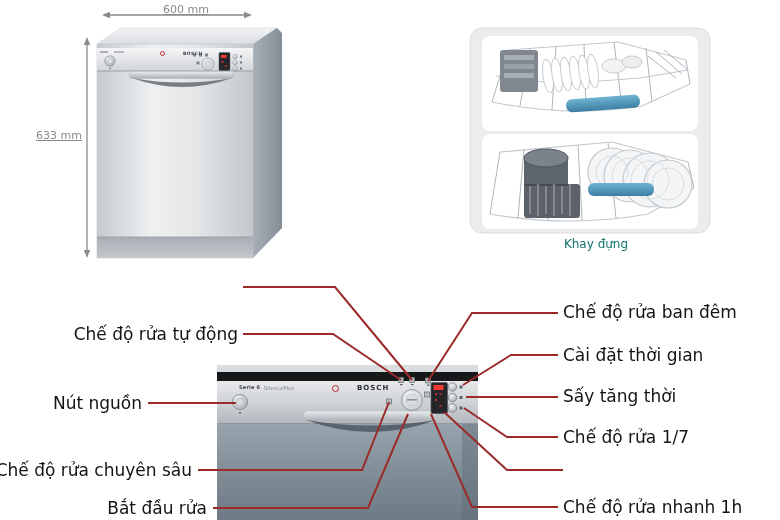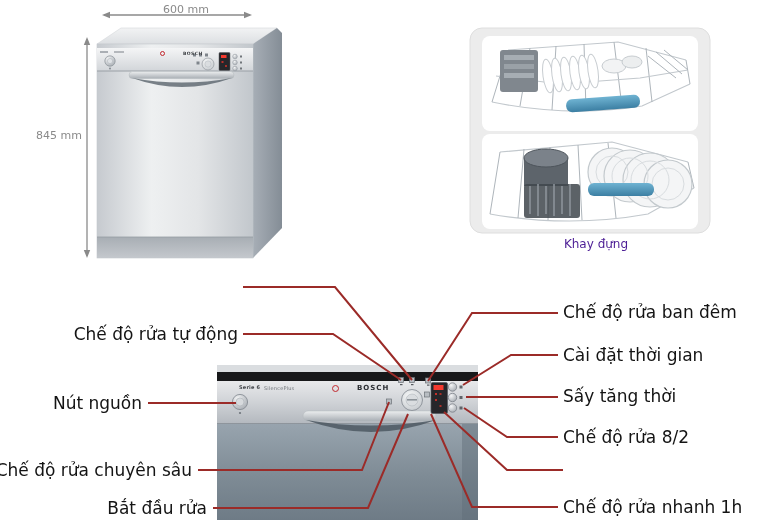--- a/index.html
+++ b/index.html
@@ -1,21 +1,21 @@
 <!DOCTYPE html>
 <html><head>
 <meta charset="utf-8">
 <style>
   html,body{margin:0;padding:0;background:#fff;}
   #stage{position:relative;width:780px;height:520px;background:#ffffff;overflow:hidden;
          font-family:"DejaVu Sans",sans-serif;}
   #gfx{position:absolute;left:0;top:0;z-index:1;}
   .txt{position:absolute;z-index:2;white-space:nowrap;}
-  .dim{font-size:11px;color:#8a8a8a;}
-  .caption{font-size:12px;color:#4c1d95;}
+  .dim{font-size:11px;color:#8a8a8a;text-decoration:underline;}
+  .caption{font-size:12px;color:#0f766e;}
   .lbl{font-size:17px;line-height:20px;color:#141414;}
   .lbl.left{text-align:right;}
   .micro{font-size:5px;color:#44484c;letter-spacing:.2px;}
   .micro.light{color:#70757a;}
   .logo-row{display:flex;align-items:center;gap:18px;}
   .bosch-big{font-size:7px;font-weight:bold;color:#2c2f33;letter-spacing:1px;}
   .bosch-sm{font-size:4.5px;font-weight:bold;color:#3a3d41;letter-spacing:.4px;}
   .anchor-ic{display:inline-block;border:1px solid #c1272d;border-radius:50%;}
   .anchor-ic.big{width:5px;height:5px;}
   .anchor-ic.sm{width:3px;height:3px;}
@@ -251,32 +251,32 @@
     <polyline class="ann" points="558,313 472,313 428,381"></polyline>
     <polyline class="ann" points="558,355 511,355 463,385"></polyline>
     <polyline class="ann" points="558,397 466,397"></polyline>
     <polyline class="ann" points="558,437 507,437 464,408"></polyline>
     <polyline class="ann" points="563,470 507,470 444,412"></polyline>
     <polyline class="ann" points="558,507 472,507 431,414"></polyline>
   </g>
 </svg>
 
 <div class="txt dim" style="left:146px;top:3px;width:80px;text-align:center;">600 mm</div>
-<div class="txt dim" style="left:30px;top:129px;width:52px;text-align:right;">845 mm</div>
+<div class="txt dim" style="left:30px;top:129px;width:52px;text-align:right;">633 mm</div>
 <div class="txt caption" style="left:540px;top:237px;width:112px;text-align:center;">Khay đựng</div>
 
 <div class="txt lbl left" style="right:542px;top:324px;margin-left:8px;">Chế độ rửa tự động</div>
 <div class="txt lbl left" style="right:638px;top:393px;">Nút nguồn</div>
 <div class="txt lbl left" style="right:588px;top:460px;">Chế độ rửa chuyên sâu</div>
 <div class="txt lbl left" style="right:573px;top:498px;">Bắt đầu rửa</div>
 
 <div class="txt lbl" style="left:563px;top:302px;">Chế độ rửa ban đêm</div>
 <div class="txt lbl" style="left:563px;top:345px;">Cài đặt thời gian</div>
 <div class="txt lbl" style="left:563px;top:386px;">Sấy tăng thời</div>
-<div class="txt lbl" style="left:563px;top:427px;">Chế độ rửa 8/2</div>
+<div class="txt lbl" style="left:563px;top:427px;">Chế độ rửa 1/7</div>
 <div class="txt lbl" style="left:563px;top:497px;">Chế độ rửa nhanh 1h</div>
 
 <div class="txt micro" style="left:239px;top:384px;font-weight:bold;">Serie 6</div>
 <div class="txt micro light" style="left:264px;top:384.5px;">SilencePlus</div>
 <div class="txt logo-row" style="left:332px;top:384px;">
   <span class="anchor-ic big"></span>
   <span class="bosch-big">BOSCH</span>
 </div>
 
 <div class="txt logo-row" style="left:160px;top:51px;">

